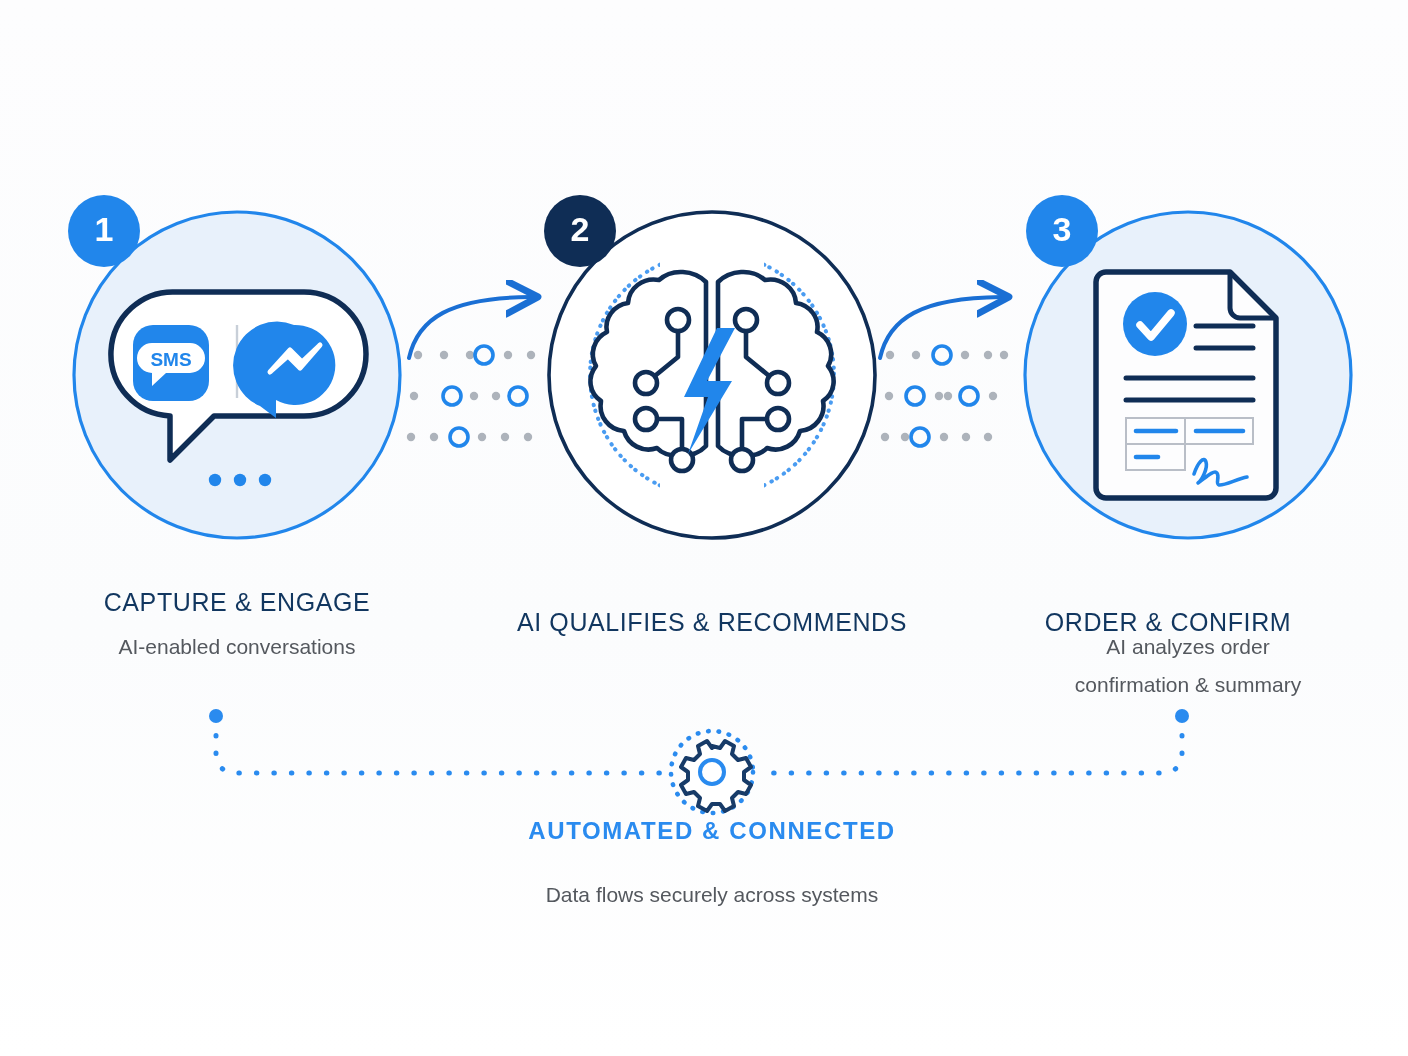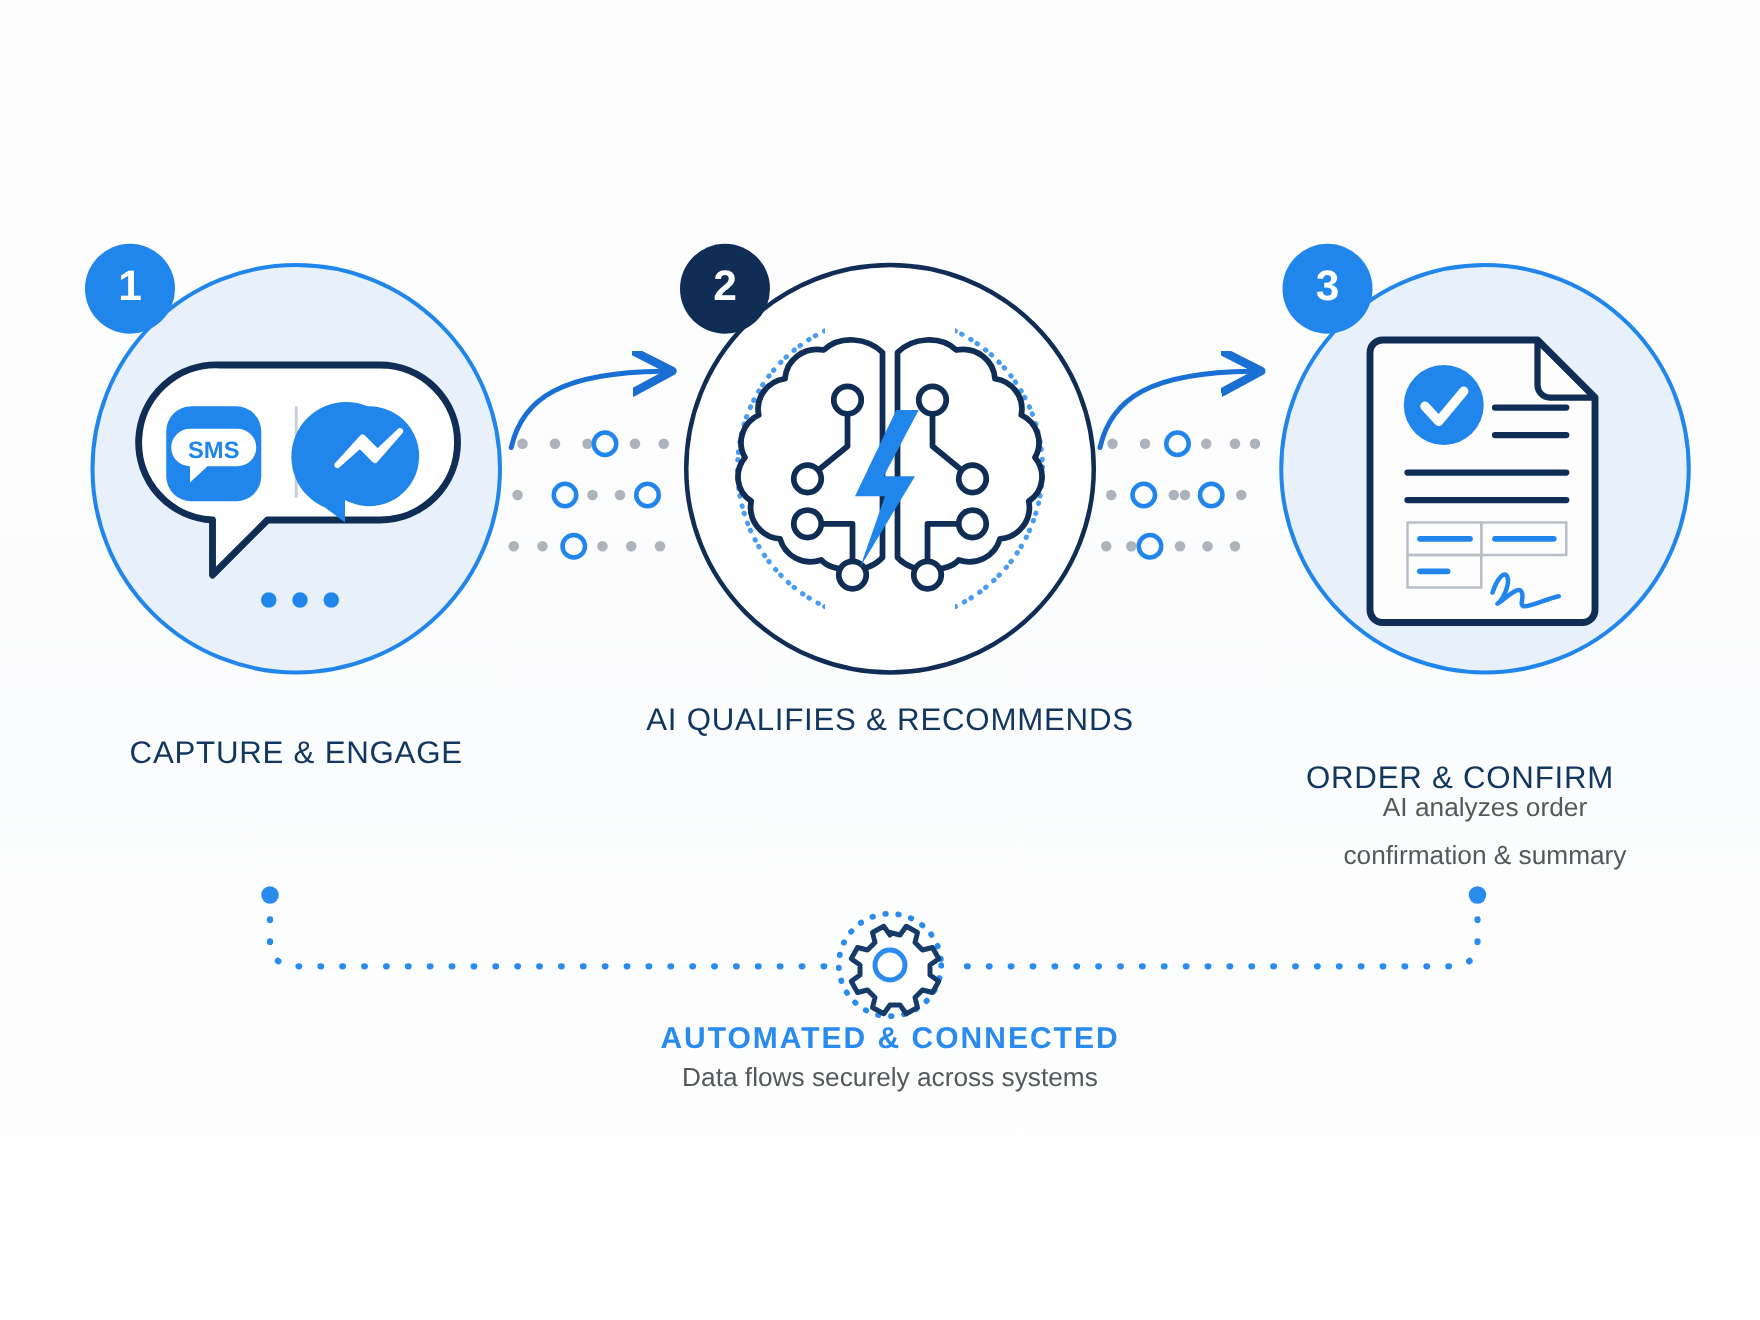--- a/index.html
+++ b/index.html
@@ -50,20 +50,21 @@
     letter-spacing: 1.6px;
     color: #2a8bef;
     white-space: nowrap;
   }
   .footer-desc {
     position: absolute;
     text-align: center;
     font-size: 21px;
     color: #54585e;
     white-space: nowrap;
+    margin-top: 32px;
   }
   .badge-num {
     position: absolute;
     text-align: center;
     font-size: 34px;
     font-weight: bold;
     color: #ffffff;
   }
 </style>
 </head>
@@ -270,23 +271,24 @@
     <circle cx="580" cy="231" r="36" fill="#0f2d55"></circle>
     <circle cx="1062" cy="231" r="36" fill="#2186EB"></circle>
   </svg>
 
   <div class="badge-num" style="left:64px; top:210px; width:80px;">1</div>
   <div class="badge-num" style="left:540px; top:210px; width:80px;">2</div>
   <div class="badge-num" style="left:1022px; top:210px; width:80px;">3</div>
 
   <div class="step-title" style="left:37px; top:588px; width:400px;">CAPTURE &amp; ENGAGE</div>
   <div class="step-desc" style="left:37px; top:628px; width:400px;">
+    <div>AI-enabled conversations</div>
   </div>
 
-  <div class="step-title" style="left:462px; top:562px; width:500px;">AI QUALIFIES &amp; RECOMMENDS</div>
+  <div class="step-title" style="left:462px; top:608px; width:500px;">AI QUALIFIES &amp; RECOMMENDS</div>
   <div class="step-desc" style="left:462px; top:628px; width:500px;">
   </div>
 
   <div class="step-title" style="left:968px; top:588px; width:400px;margin-top:20px;">ORDER &amp; CONFIRM</div>
   <div class="step-desc" style="left:988px; top:628px; width:400px;">
     <div>AI analyzes order</div>
     <div>confirmation &amp; summary</div>
   </div>
 
   <div class="footer-title" style="left:462px; top:817px; width:500px;">AUTOMATED &amp; CONNECTED</div>

